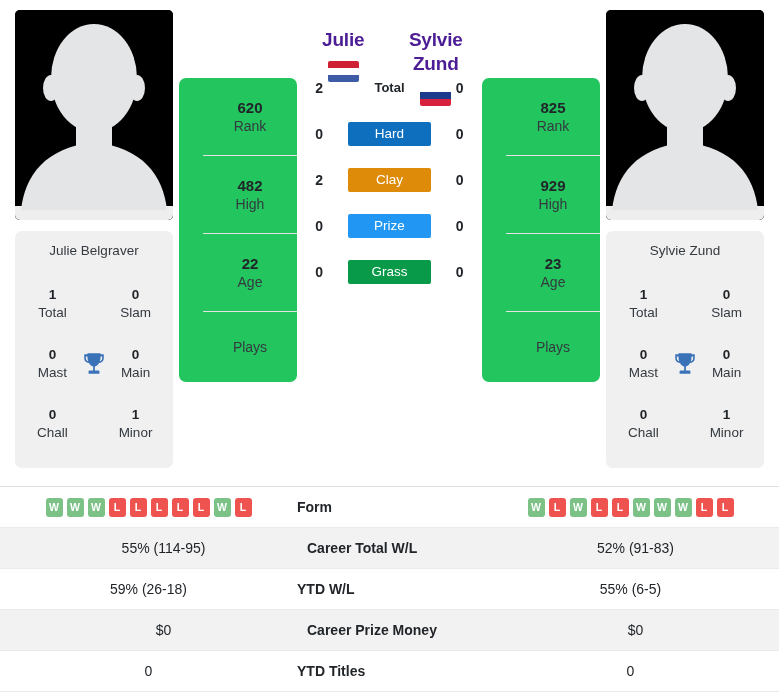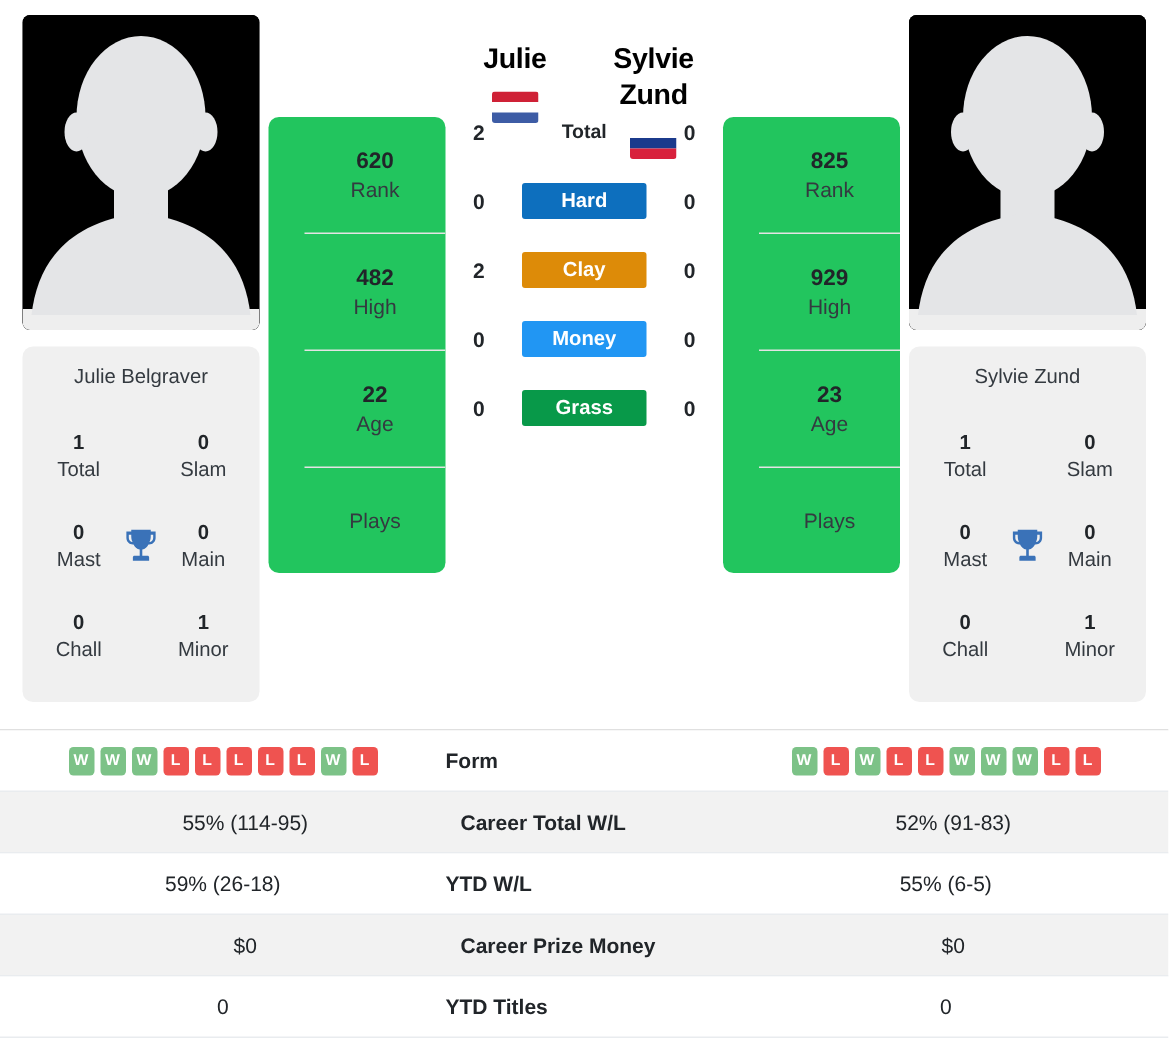--- a/index.html
+++ b/index.html
@@ -146,21 +146,21 @@
     padding-top: 18px;
     height: 100px;
   }
   .name-block {
     width: 132px;
     text-align: center;
   }
   .player-name {
     font-size: 19px;
     font-weight: bold;
-    color: #000000;
+    color: #4c1d95;
     line-height: 1.25;
     letter-spacing: -0.2px;
   }
   .flag {
     width: 31px;
     height: 21px;
     margin: 9px auto 0 auto;
     border-radius: 2px;
     overflow: hidden;
     display: block;
@@ -191,21 +191,21 @@
     font-weight: bold;
     color: #212529;
   }
   .surface-badge {
     width: 100px;
     height: 24px;
     line-height: 24px;
     text-align: center;
     color: #ffffff;
     font-size: 13.5px;
-    font-weight: bold;
+    font-weight: normal;
     border-radius: 2px;
   }
   .surface-badge.plain {
     background: transparent;
     color: #212529;
     font-weight: bold;
     font-size: 13px;
   }
 
   
@@ -376,21 +376,21 @@
         <div class="surface-badge" style="background:#0d6fbe">Hard</div>
         <div class="surface-score">0</div>
       </div>
       <div class="surface-row">
         <div class="surface-score">2</div>
         <div class="surface-badge" style="background:#dd8b08">Clay</div>
         <div class="surface-score">0</div>
       </div>
       <div class="surface-row">
         <div class="surface-score">0</div>
-        <div class="surface-badge" style="background:#2196f3">Money</div>
+        <div class="surface-badge" style="background:#2196f3">Prize</div>
         <div class="surface-score">0</div>
       </div>
       <div class="surface-row">
         <div class="surface-score">0</div>
         <div class="surface-badge" style="background:#089949">Grass</div>
         <div class="surface-score">0</div>
       </div>
     </div>
   </div>
 

